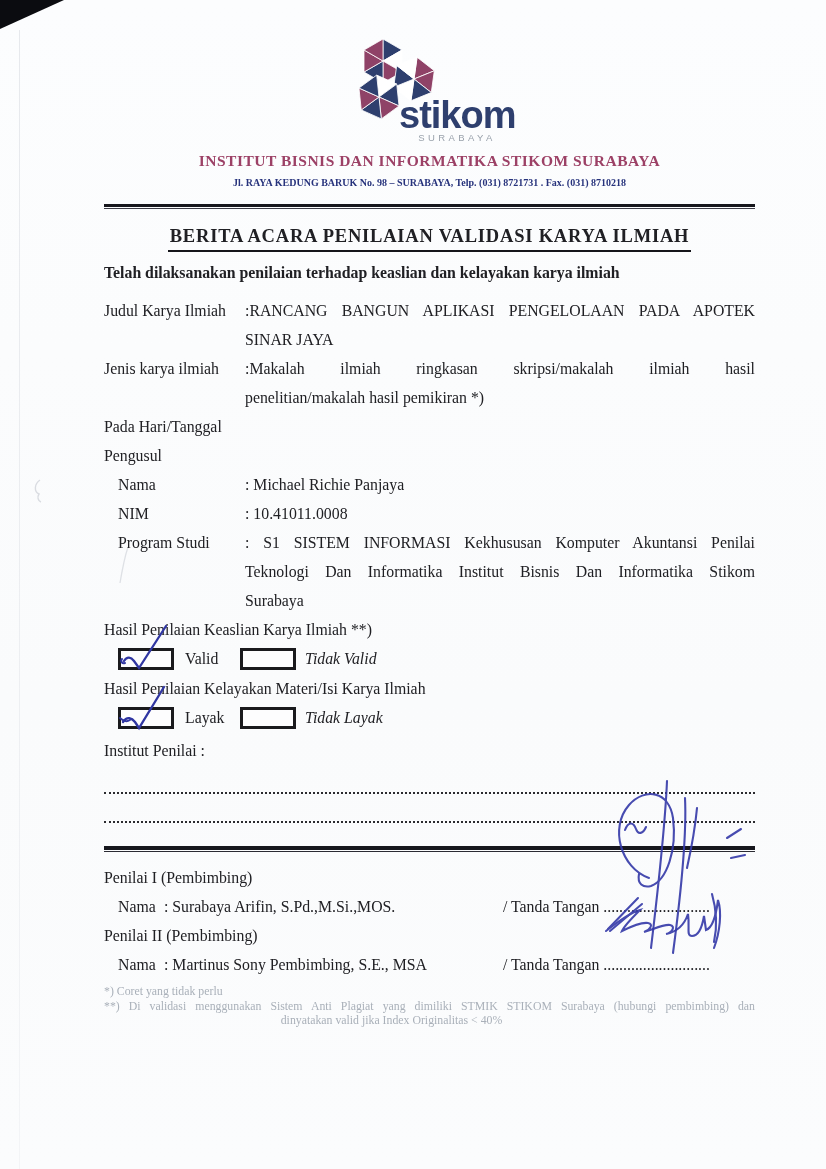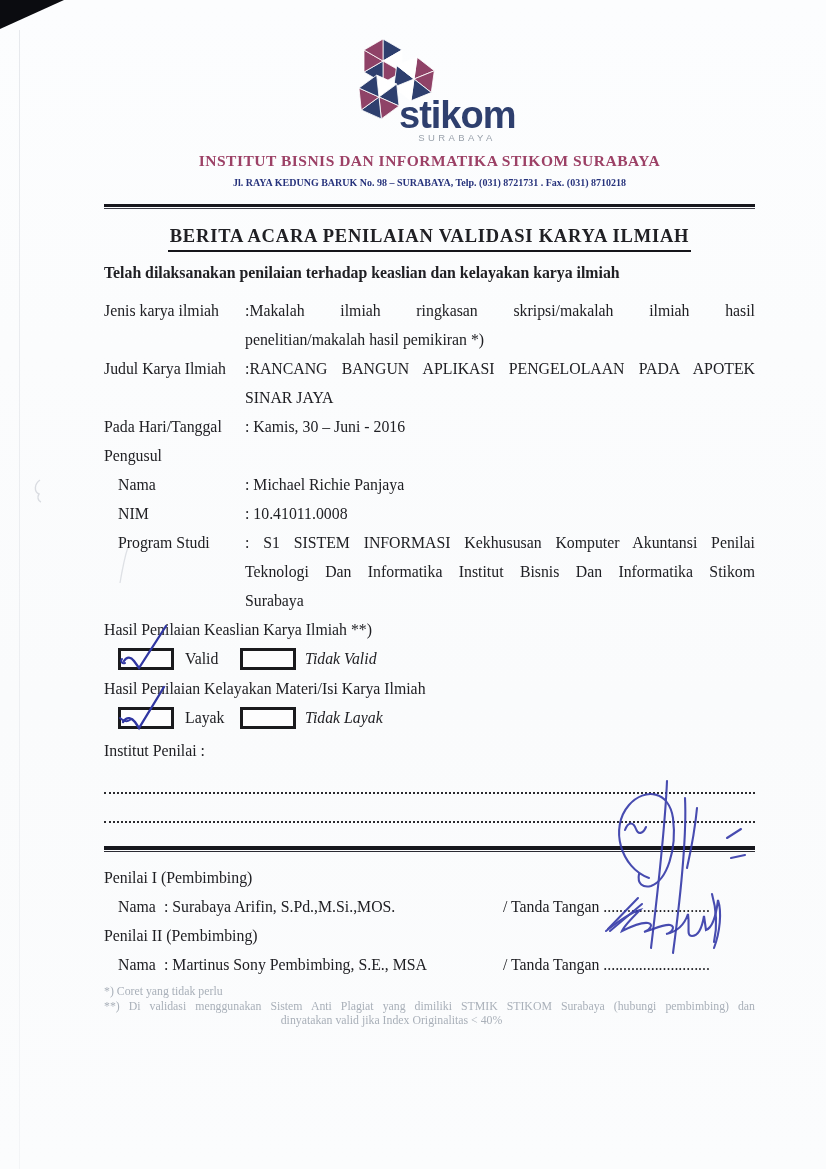--- a/index.html
+++ b/index.html
@@ -119,36 +119,35 @@
     <div class="hdr-addr">Jl.  RAYA KEDUNG BARUK  No. 98 – SURABAYA, Telp. (031) 8721731 . Fax. (031) 8710218</div>
     <div class="rule-top"></div>
 
     <div class="doc-title">
       <span>BERITA ACARA PENILAIAN VALIDASI KARYA ILMIAH</span>
     </div>
     <div class="intro">Telah dilaksanakan penilaian terhadap keaslian dan kelayakan karya ilmiah</div>
 
     <div class="rows">
       <div class="row">
+        <div class="lbl">Judul Karya Ilmiah</div>
+        <div class="val">
+          <div class="jline">:RANCANG BANGUN APLIKASI PENGELOLAAN PADA APOTEK</div>
+          <div>SINAR JAYA</div>
+        </div>
+      </div>
+      <div class="row">
         <div class="lbl">Jenis karya ilmiah</div>
         <div class="val">
           <div class="jline">:Makalah ilmiah ringkasan skripsi/makalah ilmiah hasil</div>
           <div>penelitian/makalah hasil pemikiran *)</div>
         </div>
       </div>
       <div class="row">
-        <div class="lbl">Judul Karya Ilmiah</div>
-        <div class="val">
-          <div class="jline">:RANCANG BANGUN APLIKASI PENGELOLAAN PADA APOTEK</div>
-          <div>SINAR JAYA</div>
-        </div>
-      </div>
-      <div class="row">
         <div class="lbl">Pada Hari/Tanggal</div>
-        <div class="val">: Kamis, 30 – Juni - 2016</div>
       </div>
       <div class="plain">Pengusul</div>
       <div class="row">
         <div class="lbl ind">Nama</div>
         <div class="val">: Michael Richie Panjaya</div>
       </div>
       <div class="row">
         <div class="lbl ind">NIM</div>
         <div class="val">: 10.41011.0008</div>
       </div>

